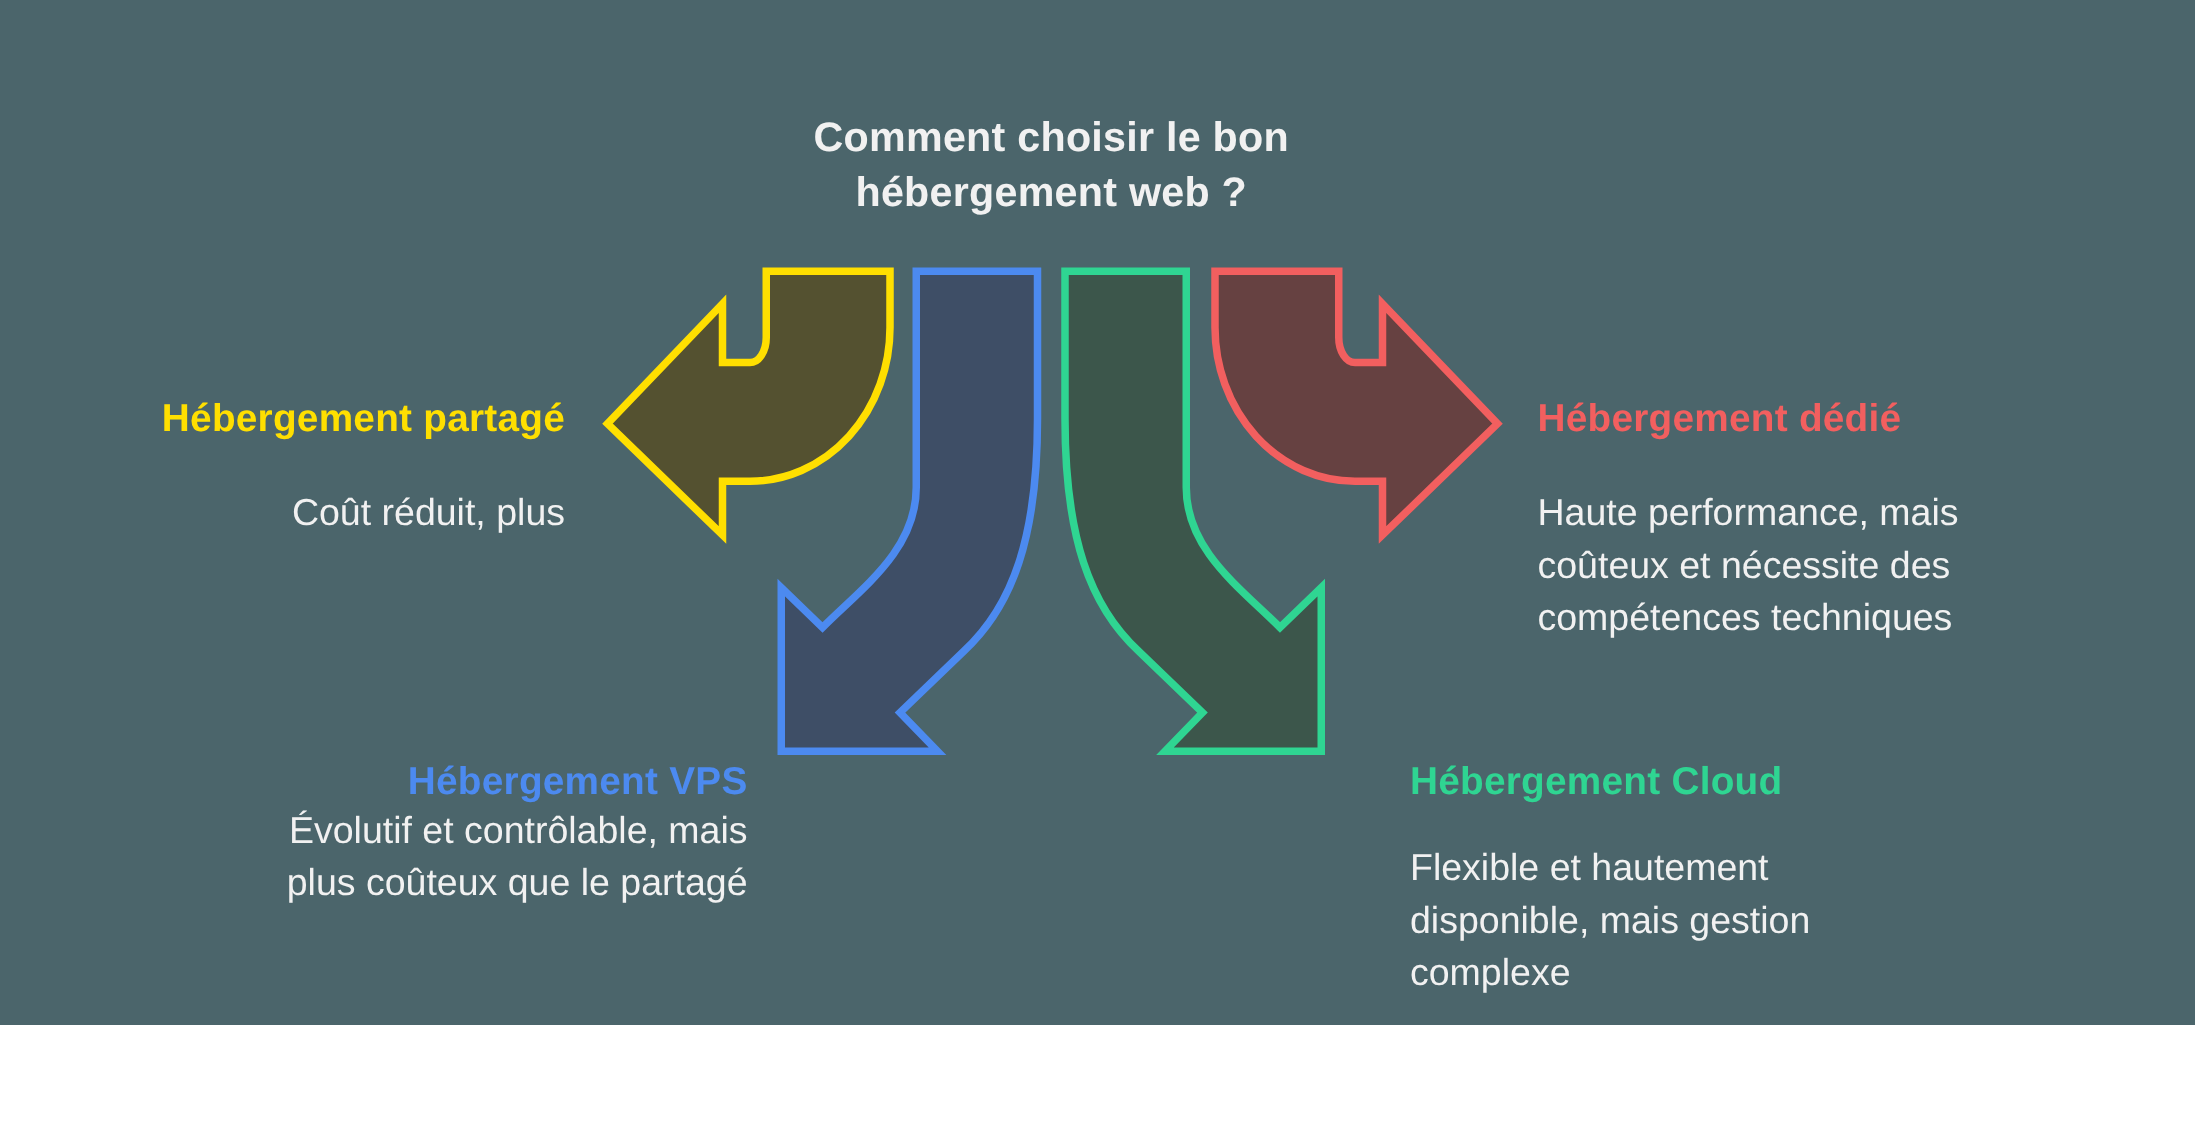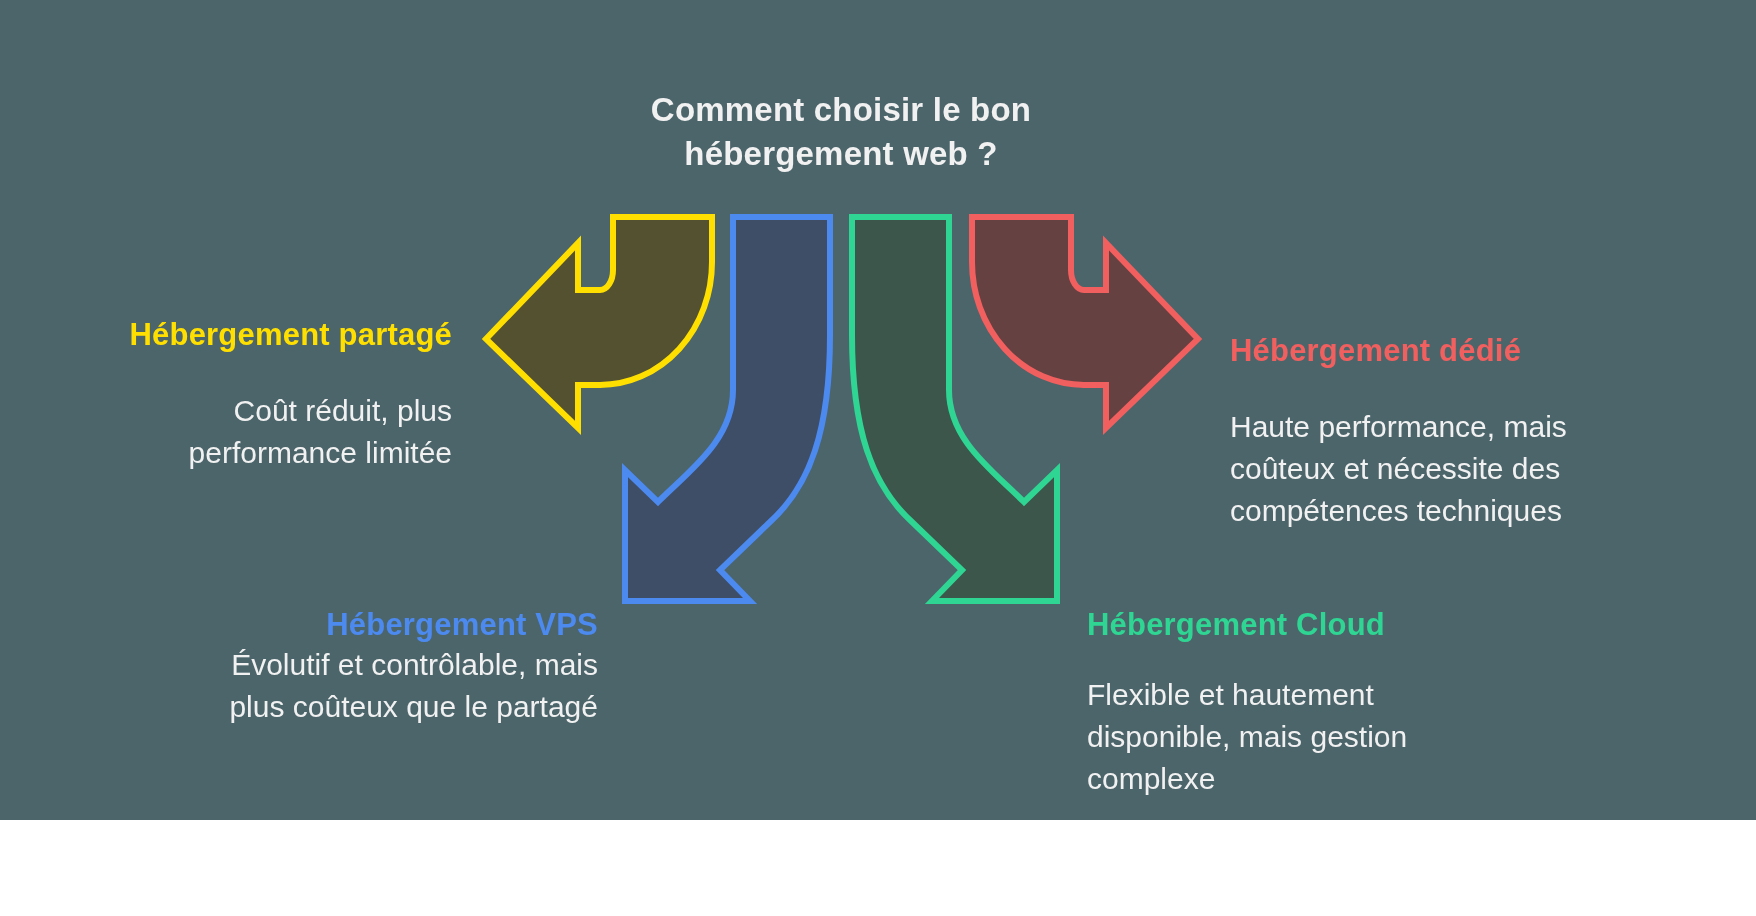--- a/index.html
+++ b/index.html
@@ -26,25 +26,25 @@
     color:#F1F1F1;
   }
   .section .heading{
     font-size:31px; font-weight:bold; line-height:38px;
     letter-spacing:0.2px;
   }
   .section.align-right{text-align:right;}
   .section.align-left{text-align:left;}
   #section-partage{right:1304px; top:316px;}
   #section-partage .heading{margin-bottom:36px;}
-  #section-dedie{left:1230px; top:332px;}
+  #section-dedie{left:1230px; top:316px;}
   #section-dedie .heading{margin-bottom:36px;}
   #section-vps{right:1158px; top:606px;}
   #section-vps .heading{}
-  #section-cloud{left:1087px; top:606px;}
+  #section-cloud{left:1128px; top:606px;}
   #section-cloud .heading{margin-bottom:30px;}
 </style>
 </head>
 <body>
 
 <div id="canvas" style="background-color: rgb(75, 101, 107);">
 
   <svg id="arrows-svg" width="1756" height="916" viewBox="0 0 1756 916">
     <g stroke-width="6" stroke-linejoin="miter" fill-rule="evenodd">
       <path d="M 613 217 L 712 217 L 712 262 A 112 123 0 0 1 600 385 L 578 385 L 578 428 L 486 339 L 578 243 L 578 290 L 600 290 A 13 20 0 0 0 613 270 Z" stroke="#FFDF00" fill="#545130"></path>
@@ -56,21 +56,20 @@
 
   <div class="title" style="color: rgb(241, 241, 241);">
     <div>Comment choisir le bon</div>
     <div>hébergement web ?</div>
   </div>
 
   <div class="section align-right" id="section-partage">
     <div class="heading" style="color: rgb(255, 223, 0);">Hébergement partagé</div>
     <div class="body">
       <div>Coût réduit, plus</div>
-      <div>performance limitée</div>
     </div>
   </div>
 
   <div class="section align-left" id="section-dedie">
     <div class="heading" style="color: rgb(242, 95, 95);">Hébergement dédié</div>
     <div class="body">
       <div>Haute performance, mais</div>
       <div>coûteux et nécessite des</div>
       <div>compétences techniques</div>
     </div>

